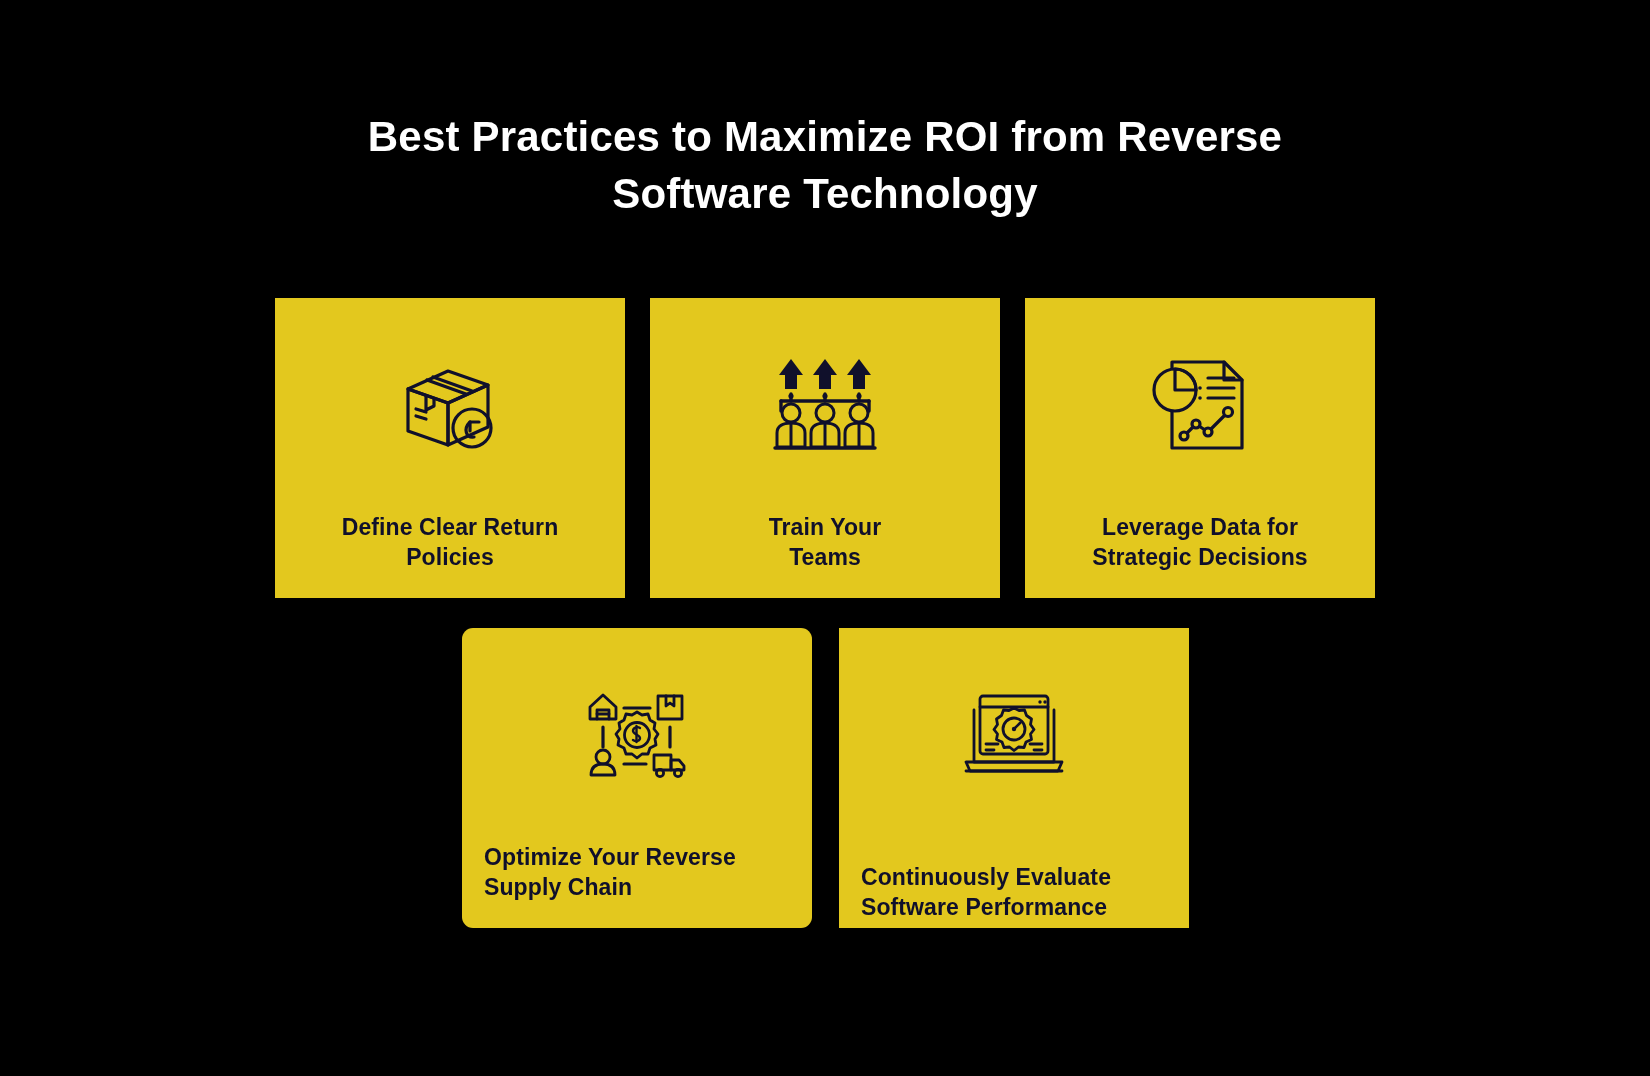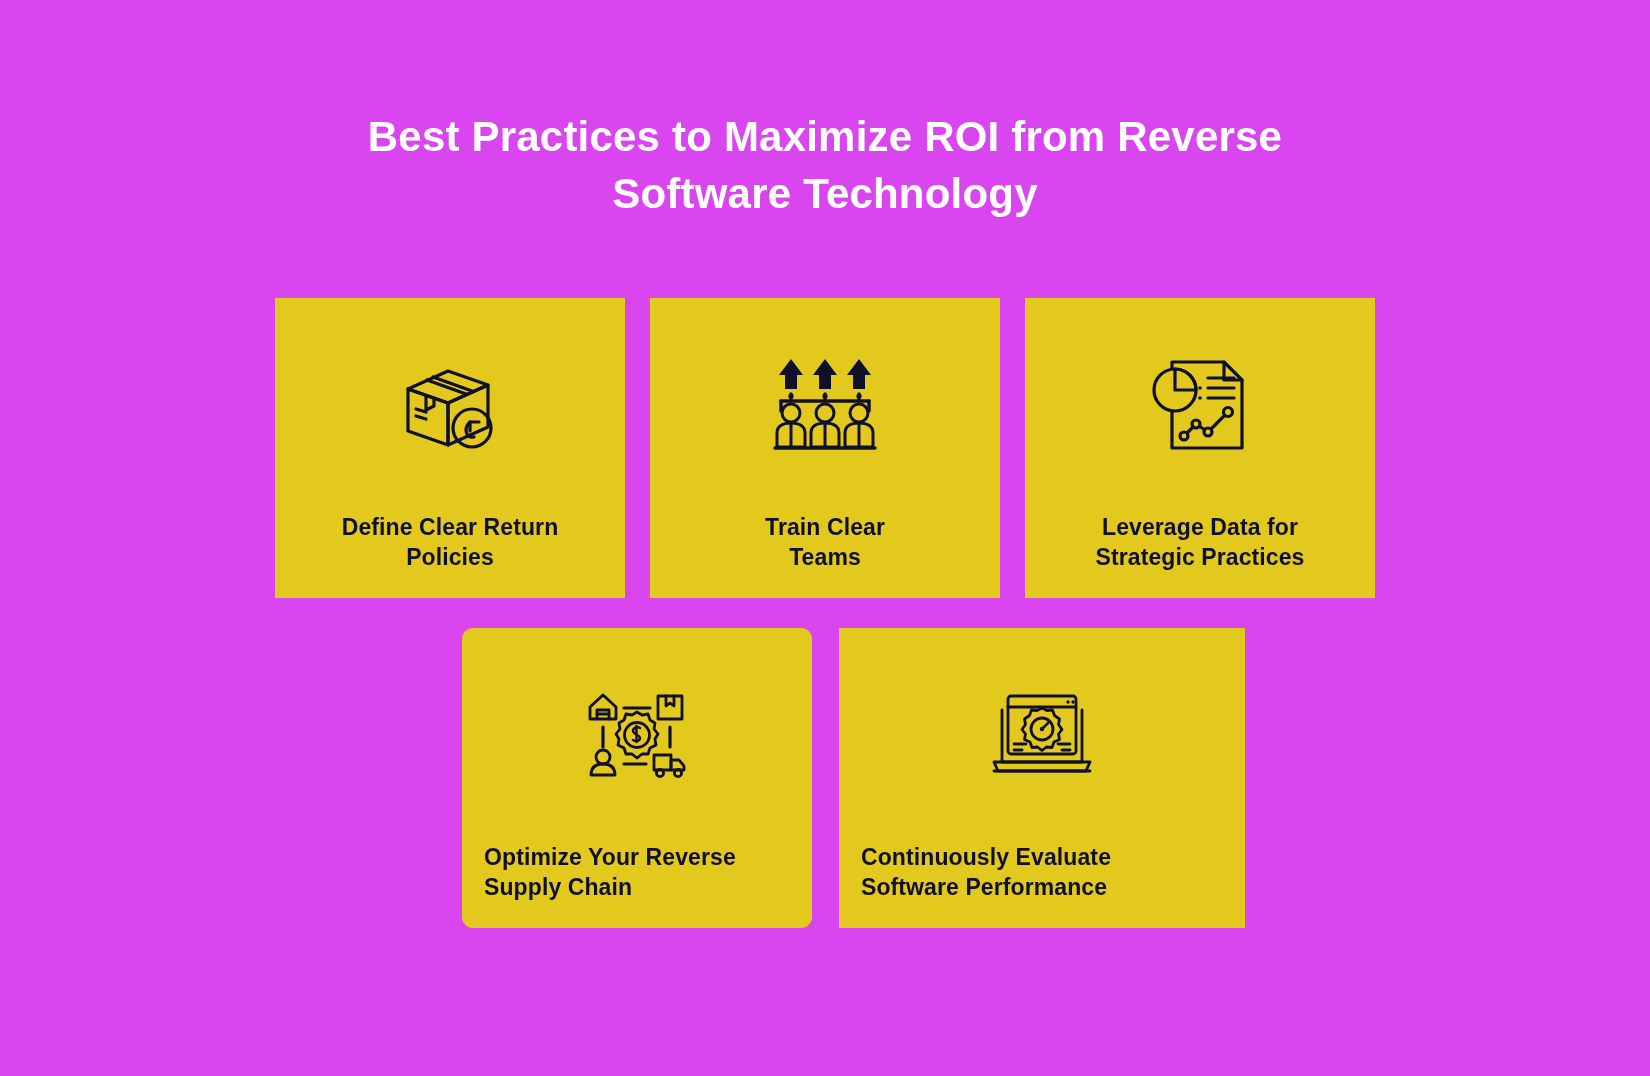--- a/index.html
+++ b/index.html
@@ -11,21 +11,21 @@
     height: 1076px;
     background: #141232;
     font-family: "Liberation Sans", sans-serif;
     overflow: hidden;
     position: relative;
   }
 
   .infographic {
     position: absolute;
     inset: 0;
-    background: #d946ef;
+    background: #000000;
   }
 
   
   .title-block {
     position: absolute;
     top: 108px;
     left: 0;
     width: 1650px;
     text-align: center;
   }
@@ -68,21 +68,21 @@
     width: 350px;
     height: 300px;
     padding-top: 52px;
   }
   .card-r2 {
     width: 350px;
     height: 300px;
     padding-top: 52px;
   }
   .card-w-optimize { width: 350px; border-radius: 11px; }
-  .card-w-continuous { width: 406px; }
+  .card-w-continuous { width: 350px; gap: 20px; }
 
   .card-icon {
     height: 110px;
     display: flex;
     align-items: center;
     justify-content: center;
     margin-bottom: 0;
   }
   .card-icon svg {
     display: block;
@@ -170,21 +170,21 @@
           <path d="M18 66 L18 90"></path>
           <circle cx="52" cy="56" r="9"></circle>
           <path d="M38 90 L38 76 C38 69, 44 66, 52 66 C60 66, 66 69, 66 76 L66 90 Z"></path>
           <path d="M52 66 L52 90"></path>
           <circle cx="86" cy="56" r="9"></circle>
           <path d="M72 90 L72 76 C72 69, 78 66, 86 66 C94 66, 100 69, 100 76 L100 90 Z"></path>
           <path d="M86 66 L86 90"></path>
           <path d="M2 91 L102 91" stroke-width="3.4"></path>
         </svg>
       </div>
-      <div class="card-label">Train Clear
+      <div class="card-label">Train Your
 Teams</div>
     </div>
 
     <div class="card card-r1">
       <div class="card-icon">
         <svg width="100" height="98" viewBox="0 0 100 98" fill="none" stroke="#10102b" stroke-width="3.2" stroke-linecap="round" stroke-linejoin="round">
 
           <path d="M22 6 L74 6 L92 24 L92 92 L22 92 Z"></path>
           <path d="M74 6 L74 24 L92 24"></path>
 
@@ -198,21 +198,21 @@
           <path d="M25 13 L25 34 L46 34 A21 21 0 0 0 25 13 Z"></path>
 
           <path d="M34 80 L46 68 L58 76 L78 56"></path>
           <circle cx="34" cy="80" r="4" fill="#e3c81e"></circle>
           <circle cx="46" cy="68" r="4" fill="#e3c81e"></circle>
           <circle cx="58" cy="76" r="4" fill="#e3c81e"></circle>
           <circle cx="78" cy="56" r="4.5" fill="#e3c81e"></circle>
         </svg>
       </div>
       <div class="card-label">Leverage Data for
-Strategic Practices</div>
+Strategic Decisions</div>
     </div>
 
   </div>
 
   <div class="row row-2">
 
     <div class="card card-r2 card-w-optimize">
       <div class="card-icon">
         <svg width="102" height="100" viewBox="0 0 102 100" fill="none" stroke="#10102b" stroke-width="2.8" stroke-linecap="round" stroke-linejoin="round">
 

